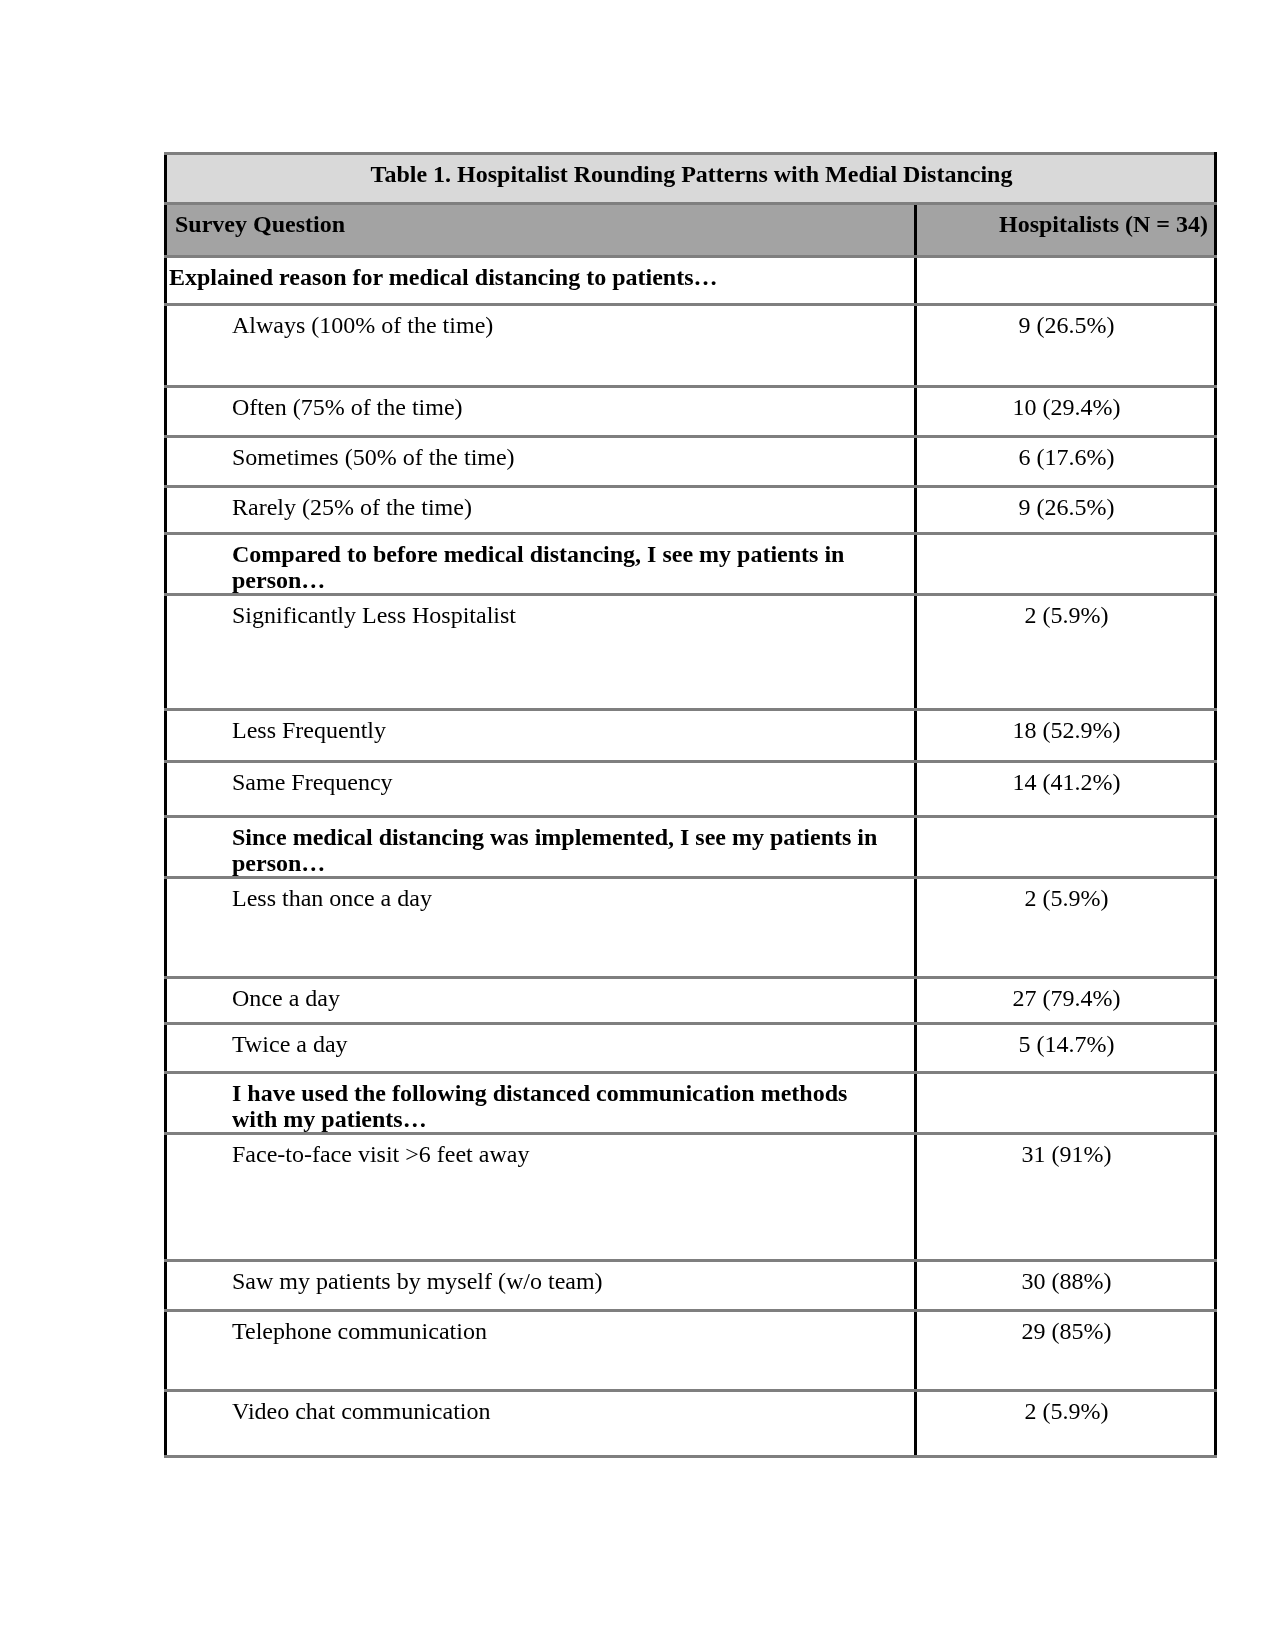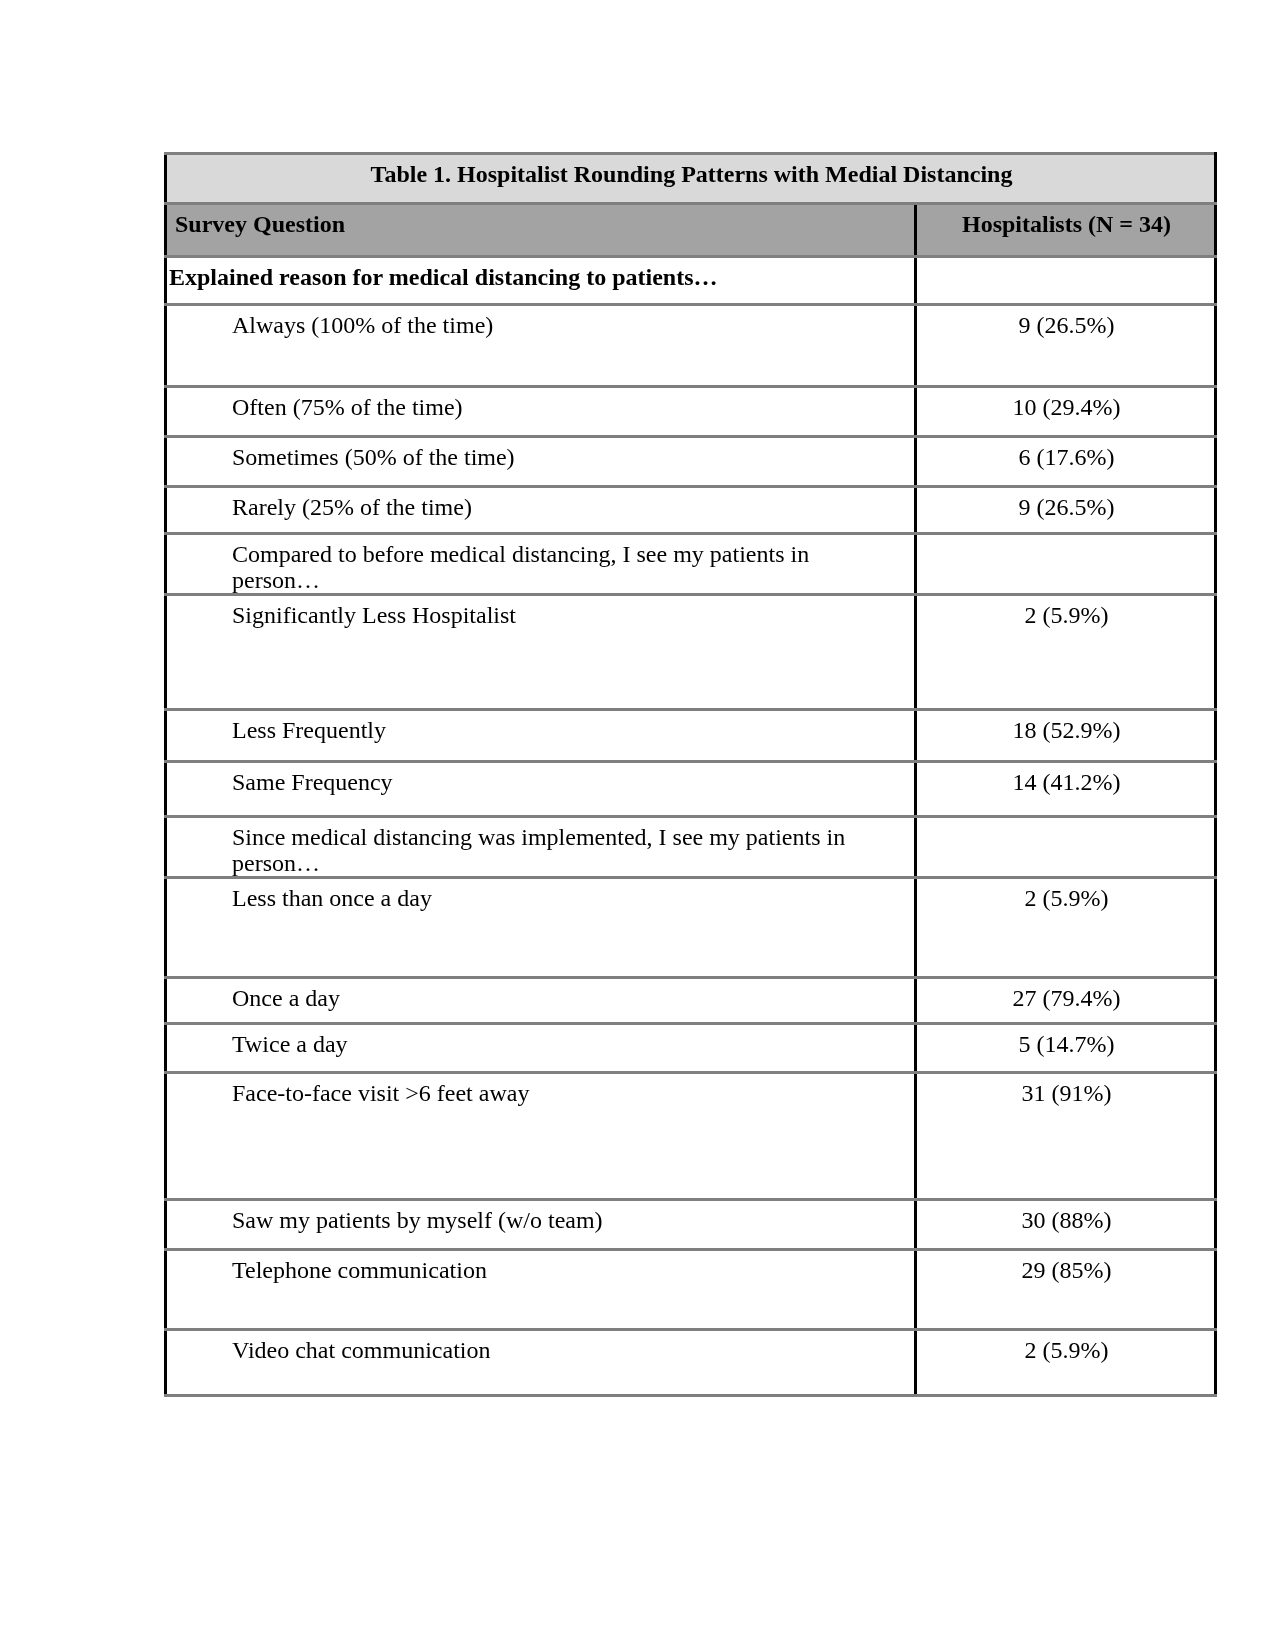--- a/index.html
+++ b/index.html
@@ -42,24 +42,24 @@
     background: #d9d9d9;
     font-weight: bold;
     text-align: center;
     padding-top: 9px;
   }
   td.header-cell {
     background: #a3a3a3;
     font-weight: bold;
   }
   td.header-cell.q { text-align: left; padding-left: 8px; }
-  td.header-cell.v { text-align: center; }
+  td.header-cell.v { text-align: right; }
 
   td.q-cell.flush   { font-weight: bold; padding-left: 2px; }
-  td.q-cell.section { font-weight: normal; padding-left: 65px; }
+  td.q-cell.section { font-weight: bold; padding-left: 65px; }
   td.q-cell.item    { font-weight: normal; padding-left: 65px; }
 
   td.v-cell { text-align: center; padding-left: 2px; padding-right: 2px; }
 </style>
 </head>
 <body>
 
 <div class="sheet">
   <table class="survey-table">
     <colgroup>
@@ -122,20 +122,25 @@
         <td class="v-cell">2 (5.9%)</td>
       </tr>
       <tr style="height:46px;">
         <td class="q-cell item">Once a day</td>
         <td class="v-cell">27 (79.4%)</td>
       </tr>
       <tr style="height:49px;">
         <td class="q-cell item">Twice a day</td>
         <td class="v-cell">5 (14.7%)</td>
       </tr>
+      <tr style="height:58px;">
+        <td class="q-cell section">I have used the following distanced communication methods
+with my patients…</td>
+        <td class="v-cell"></td>
+      </tr>
       <tr style="height:127px;">
         <td class="q-cell item">Face-to-face visit &gt;6 feet away</td>
         <td class="v-cell">31 (91%)</td>
       </tr>
       <tr style="height:50px;">
         <td class="q-cell item">Saw my patients by myself (w/o team)</td>
         <td class="v-cell">30 (88%)</td>
       </tr>
       <tr style="height:80px;">
         <td class="q-cell item">Telephone communication</td>

